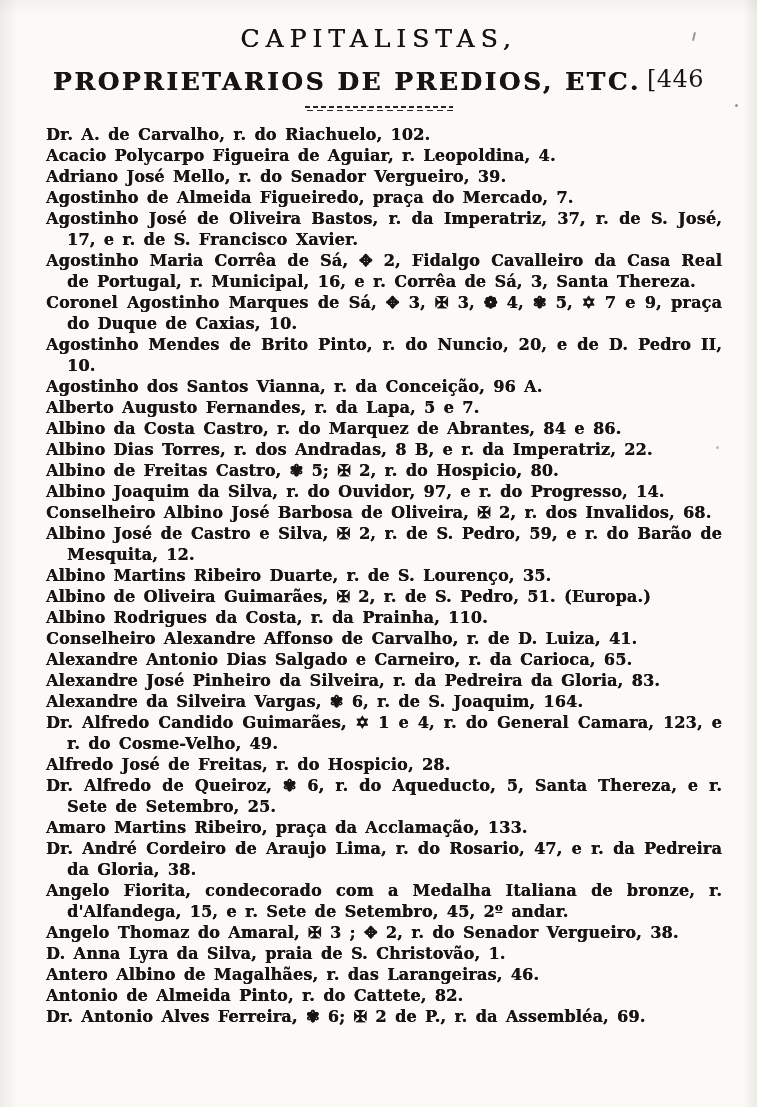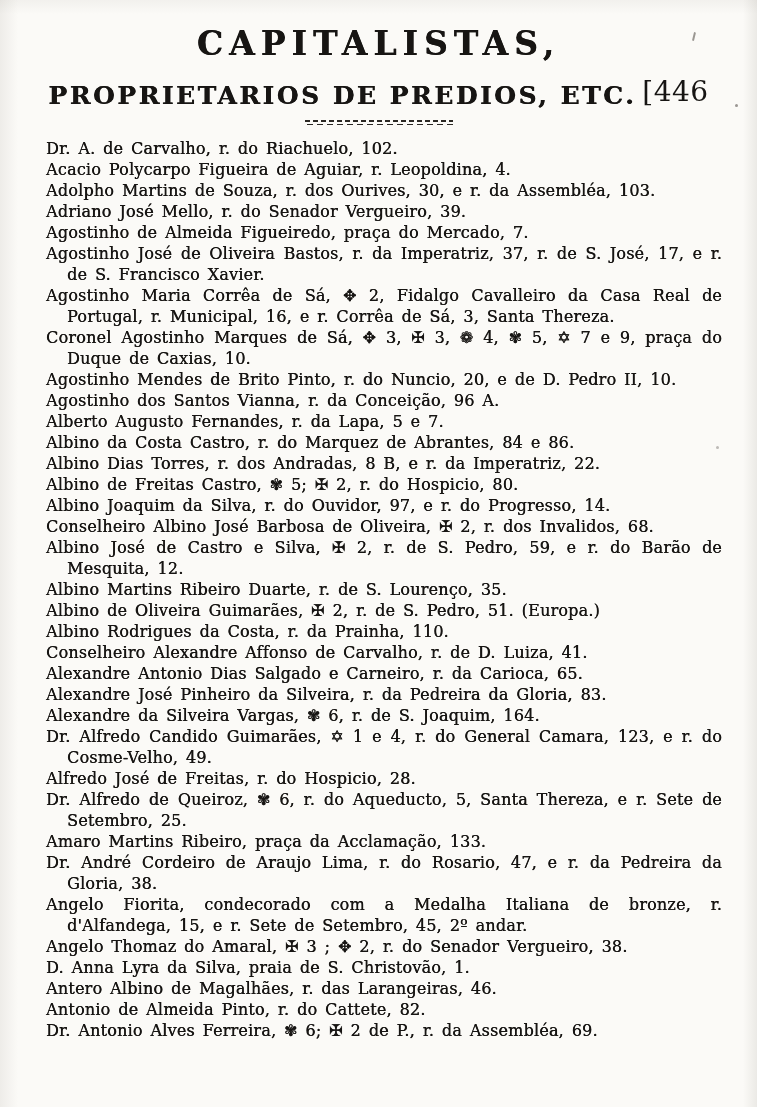--- a/index.html
+++ b/index.html
@@ -15,37 +15,37 @@
     background:
       linear-gradient(90deg, rgba(120,115,105,0.10) 0, rgba(0,0,0,0) 18px),
       linear-gradient(270deg, rgba(120,115,105,0.12) 0, rgba(0,0,0,0) 14px),
       linear-gradient(180deg, rgba(120,115,105,0.07) 0, rgba(0,0,0,0) 14px),
       #fbfaf7;
     color:#171513;
   }
   .header{ text-align:center; padding-top:24px; }
   .title{
     margin:0;
-    font-size:33px;
-    font-weight:bold;
+    font-size:25px;
+    font-weight:normal;
     letter-spacing:6px;
     word-spacing:2px;
     text-shadow:0.4px 0 0 currentColor;
   }
   .subtitle-row{
     margin-top:12px;
     white-space:nowrap;
     font-size:25px;
     font-weight:bold;
     letter-spacing:2.5px;
   }
   .subtitle{ text-shadow:0.4px 0 0 currentColor; }
   .page-ref{
     font-weight:normal;
-    font-size:28px;
+    font-size:24px;
     letter-spacing:0.5px;
     margin-left:6px;
     vertical-align:3px;
   }
   .divider{
     width:148px;
     height:5px;
     margin:10px auto 0 auto;
     background:
       repeating-linear-gradient(90deg,#2b2824 0 5px, rgba(0,0,0,0) 5px 8px),
@@ -60,20 +60,21 @@
     font-size:16px;
     line-height:21px;
     text-align:justify;
   }
   .entry{
     padding-left:21px;
     text-indent:-21px;
     word-spacing:2.5px;
     letter-spacing:0.2px;
     text-shadow:0.3px 0 0 currentColor;
+    font-weight:bold;
   }
   .artifact{ position:absolute; background:#4a463f; opacity:0.55; }
   .artifact.tick{ width:2px;height:9px;transform:rotate(14deg);border-radius:1px; }
   .artifact.dot{ width:3px;height:3px;border-radius:50%; }
 </style>
 </head>
 <body>
 
 <div class="page">
 
@@ -81,21 +82,20 @@
     <h1 class="title">CAPITALISTAS,</h1>
     <div class="subtitle-row">
       <span class="subtitle">PROPRIETARIOS DE PREDIOS, ETC.</span><span class="page-ref">[446</span>
     </div>
     <div class="divider"></div>
   </div>
 
   <div class="entries">
       <div class="entry">Dr. A. de Carvalho, r. do Riachuelo, 102.</div>
       <div class="entry">Acacio Polycarpo Figueira de Aguiar, r. Leopoldina, 4.</div>
-      <div class="entry">Adolpho Martins de Souza, r. dos Ourives, 30, e r. da Assembléa, 103.</div>
       <div class="entry">Adriano José Mello, r. do Senador Vergueiro, 39.</div>
       <div class="entry">Agostinho de Almeida Figueiredo, praça do Mercado, 7.</div>
       <div class="entry">Agostinho José de Oliveira Bastos, r. da Imperatriz, 37, r. de S. José, 17, e r. de S. Francisco Xavier.</div>
       <div class="entry">Agostinho Maria Corrêa de Sá, ✥ 2, Fidalgo Cavalleiro da Casa Real de Portugal, r. Municipal, 16, e r. Corrêa de Sá, 3, Santa Thereza.</div>
       <div class="entry">Coronel Agostinho Marques de Sá, ✥ 3, ✠ 3, ❁ 4, ✾ 5, ✡ 7 e 9, praça do Duque de Caxias, 10.</div>
       <div class="entry">Agostinho Mendes de Brito Pinto, r. do Nuncio, 20, e de D. Pedro II, 10.</div>
       <div class="entry">Agostinho dos Santos Vianna, r. da Conceição, 96 A.</div>
       <div class="entry">Alberto Augusto Fernandes, r. da Lapa, 5 e 7.</div>
       <div class="entry">Albino da Costa Castro, r. do Marquez de Abrantes, 84 e 86.</div>
       <div class="entry">Albino Dias Torres, r. dos Andradas, 8 B, e r. da Imperatriz, 22.</div>

